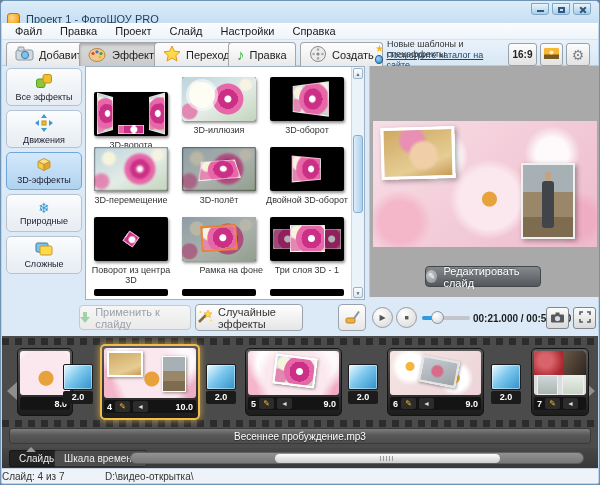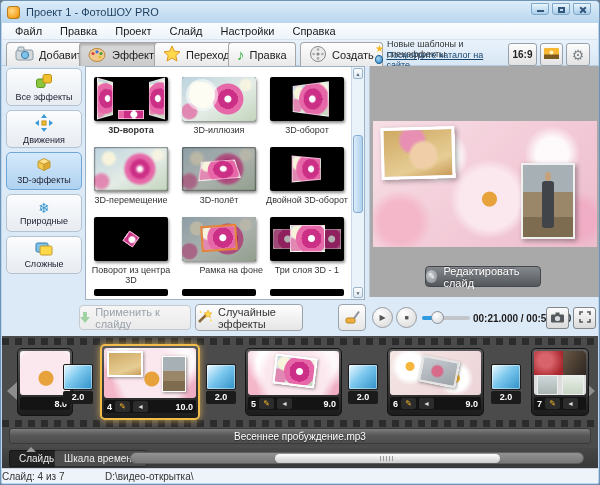--- a/index.html
+++ b/index.html
@@ -1,21 +1,21 @@
 <!DOCTYPE html>
 <html><head>
 <meta charset="utf-8">
 <style>
   *{margin:0;padding:0;box-sizing:border-box;}
   html,body{width:600px;height:485px;}
   body{font-family:"Liberation Sans","DejaVu Sans",sans-serif;background:#6b7d8f;}
   #app{position:relative;width:600px;height:485px;background:#b9d6ee;border:1px solid #6f93b4;border-radius:5px 5px 3px 3px;overflow:hidden;font-size:11px;color:#222;}
 
   
-  .titlebar{position:absolute;left:0;top:0;right:0;height:22px;display:flex;align-items:center;padding:4px 6px;background:linear-gradient(#dcecf9,#b9d6ee);}
+  .titlebar{position:absolute;left:0;top:0;right:0;height:22px;display:flex;align-items:center;padding:18px 6px;background:linear-gradient(#dcecf9,#b9d6ee);}
   .appicon{width:13px;height:13px;border-radius:3px;background:radial-gradient(circle at 35% 35%,#ffd98a,#f5a623 70%,#d07a10);border:1px solid #b87a1a;margin-right:6px;}
   .title{font-size:11px;color:#1c3d5e;}
   .winbtns{position:absolute;right:8px;top:2px;display:flex;gap:3px;}
   .wb{width:18px;height:12px;background:linear-gradient(#e9f5fc,#a9cde9);border:1px solid #7fa8c8;border-radius:0 0 3px 3px;position:relative;}
   .g-min{position:absolute;left:5px;bottom:2px;width:7px;height:2px;background:#33587c;}
   .g-max{position:absolute;left:5px;top:3px;width:7px;height:6px;border:2px solid #33587c;}
   .g-x1,.g-x2{position:absolute;left:8px;top:2px;width:2px;height:8px;background:#33587c;}
   .g-x1{transform:rotate(45deg);}.g-x2{transform:rotate(-45deg);}
 
   
@@ -274,21 +274,21 @@
   </div>
   <div class="side" style="top:235px;">
     <span><svg width="18" height="14">
           <rect x="1" y="1" width="12" height="9" rx="1.5" fill="#7ec3ea" stroke="#3a7aaa"></rect>
           <rect x="5" y="4" width="12" height="9" rx="1.5" fill="#ffd94a" stroke="#c09a30"></rect>
         </svg></span>
     <span>Сложные</span>
   </div>
 
   <div class="panel">
-    <div class="cell" style="left:1px;top:10px;font-weight:bold;">
+    <div class="cell" style="left:1px;top:25px;">
       <div class="thumb">
         <div class="fp flw" style="left:2px;top:3px;width:20px;height:37px;transform:perspective(50px) rotateY(38deg);"></div>
         <div class="fp flw" style="right:2px;top:3px;width:20px;height:37px;transform:perspective(50px) rotateY(-38deg);"></div>
         <div class="fp flw" style="left:24px;bottom:2px;width:26px;height:9px;"></div>
       </div>
       <div class="elabel">3D-ворота</div>
     </div>
     <div class="cell" style="left:89px;top:10px;">
       <div class="thumb">
         <div class="fp flw full"></div>

